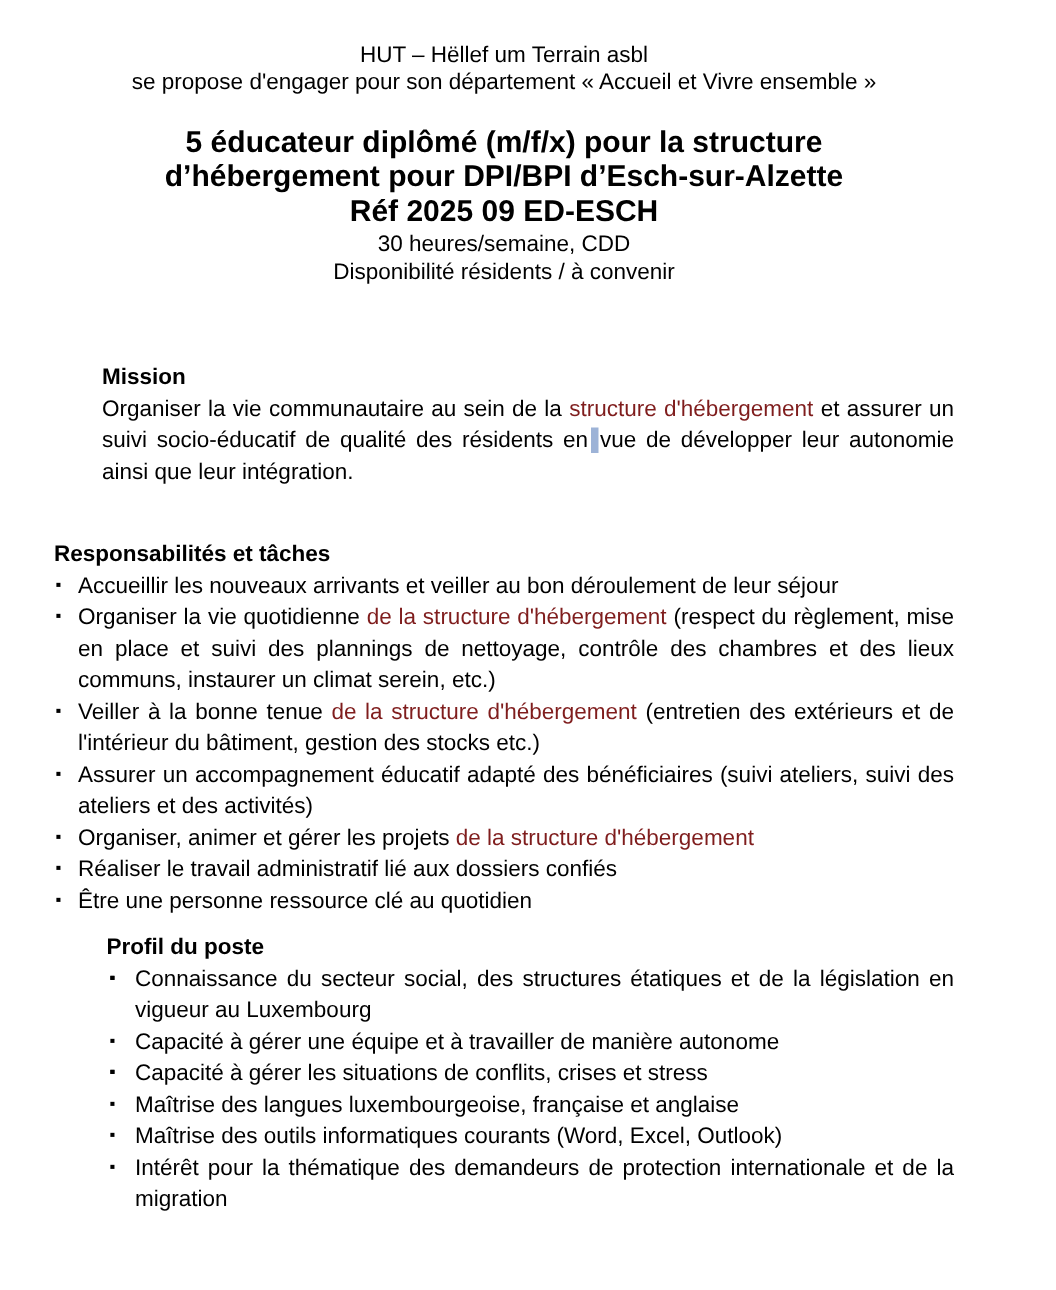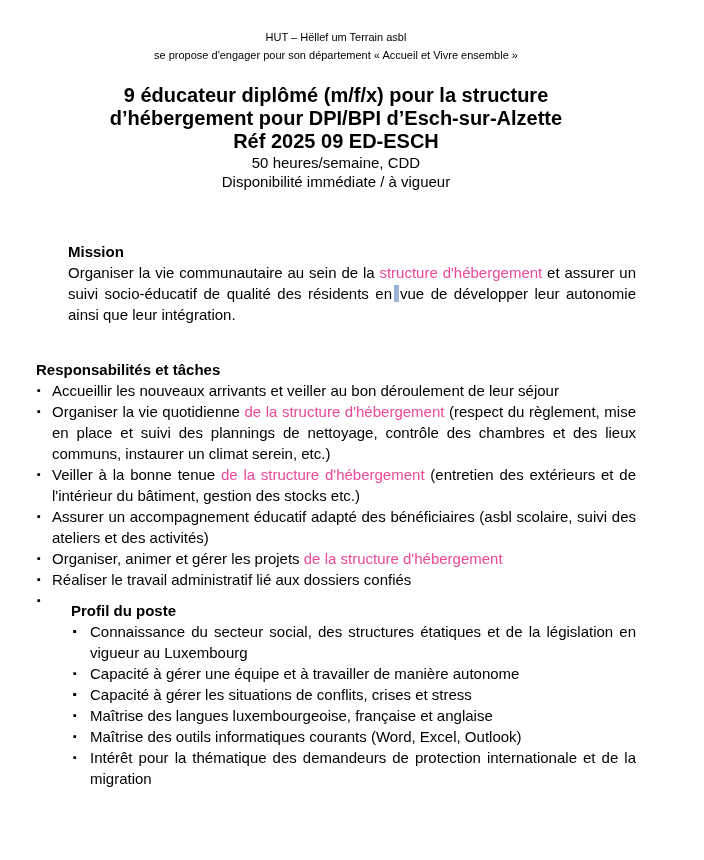--- a/index.html
+++ b/index.html
@@ -2,67 +2,67 @@
 <html><head>
 <meta charset="utf-8">
 <style>
   html,body{margin:0;padding:0;}
   body{
     width:704px;height:860px;background:#ffffff;overflow:hidden;
     font-family:"Liberation Sans","DejaVu Sans",sans-serif;color:#000;
     -webkit-font-smoothing:antialiased;
   }
   .doc{padding:28px 68px 0 36px;}
-  .center-small{font-size:11px;line-height:18px;text-align:center;}
+  .center-small{font-size:15px;line-height:18px;text-align:center;}
   .job-title{font-size:20px;line-height:23px;font-weight:bold;text-align:center;margin:20px 0 0 0;}
   .sub{font-size:15px;line-height:19px;text-align:center;}
   .sec-mission{margin-top:50px;margin-left:32px;}
   .sec-resp{margin-top:34px;}
   .sec-profil{margin-top:10px;margin-left:35px;}
   .h{font-size:15px;line-height:21px;font-weight:bold;}
   .body-text{font-size:15px;line-height:21px;text-align:justify;margin:0;}
   ul.blist{list-style:none;margin:0;padding:0;font-size:15px;line-height:21px;}
   ul.blist li{position:relative;padding-left:16px;text-align:justify;margin:0;}
   ul.plist li{padding-left:19px;}
   .bullet{position:absolute;left:1px;top:0;font-size:11px;line-height:21px;color:#000;}
   ul.plist .bullet{left:2px;}
-  .c2{color:#ec4899;}
+  .c2{color:#7f1d1d;}
   .cursor{display:inline-block;width:5px;height:17px;background:#9DB3D7;vertical-align:text-bottom;margin:0 1px 0 2px;}
 </style>
 </head>
 <body>
 
 <div class="doc">
 
   <div class="center-small">HUT – Hëllef um Terrain asbl</div>
   <div class="center-small">se propose d'engager pour son département « Accueil et Vivre ensemble »</div>
 
   <div class="job-title">
-    <span>9 éducateur diplômé (m/f/x) pour la structure</span><br>
+    <span>5 éducateur diplômé (m/f/x) pour la structure</span><br>
     <span>d’hébergement pour DPI/BPI d’Esch-sur-Alzette</span><br>
     <span>Réf 2025 09 ED-ESCH</span>
   </div>
-  <div class="sub">50 heures/semaine, CDD</div>
-  <div class="sub">Disponibilité immédiate / à vigueur</div>
+  <div class="sub">30 heures/semaine, CDD</div>
+  <div class="sub">Disponibilité résidents / à convenir</div>
 
   <div class="sec-mission">
     <div class="h">Mission</div>
     <p class="body-text"><span>Organiser la vie communautaire au sein de la </span><span class="c2">structure d'hébergement</span><span> et assurer un suivi socio-éducatif de qualité des résidents en</span><span class="cursor"></span><span>vue de développer leur autonomie ainsi que leur intégration.</span></p>
   </div>
 
   <div class="sec-resp">
     <div class="h">Responsabilités et tâches</div>
     <ul class="blist">
       <li><span class="bullet">▪</span><span class="li-text"><span>Accueillir les nouveaux arrivants et veiller au bon déroulement de leur séjour</span></span></li>
       <li><span class="bullet">▪</span><span class="li-text"><span>Organiser la vie quotidienne </span><span class="c2">de la structure d'hébergement</span><span> (respect du règlement, mise en place et suivi des plannings de nettoyage, contrôle des chambres et des lieux communs, instaurer un climat serein, etc.)</span></span></li>
       <li><span class="bullet">▪</span><span class="li-text"><span>Veiller à la bonne tenue </span><span class="c2">de la structure d'hébergement</span><span> (entretien des extérieurs et de l'intérieur du bâtiment, gestion des stocks etc.)</span></span></li>
-      <li><span class="bullet">▪</span><span class="li-text"><span>Assurer un accompagnement éducatif adapté des bénéficiaires (asbl scolaire, suivi des ateliers et des activités)</span></span></li>
+      <li><span class="bullet">▪</span><span class="li-text"><span>Assurer un accompagnement éducatif adapté des bénéficiaires (suivi ateliers, suivi des ateliers et des activités)</span></span></li>
       <li><span class="bullet">▪</span><span class="li-text"><span>Organiser, animer et gérer les projets </span><span class="c2">de la structure d'hébergement</span></span></li>
       <li><span class="bullet">▪</span><span class="li-text"><span>Réaliser le travail administratif lié aux dossiers confiés</span></span></li>
-      <li><span class="bullet">▪</span></li>
+      <li><span class="bullet">▪</span><span class="li-text"><span>Être une personne ressource clé au quotidien</span></span></li>
     </ul>
   </div>
 
   <div class="sec-profil">
     <div class="h">Profil du poste</div>
     <ul class="blist plist">
       <li><span class="bullet">▪</span></li>
       <li><span class="bullet">▪</span><span class="li-text">Connaissance du secteur social, des structures étatiques et de la législation en vigueur au Luxembourg</span></li>
       <li><span class="bullet">▪</span><span class="li-text">Capacité à gérer une équipe et à travailler de manière autonome</span></li>
       <li><span class="bullet">▪</span></li>

